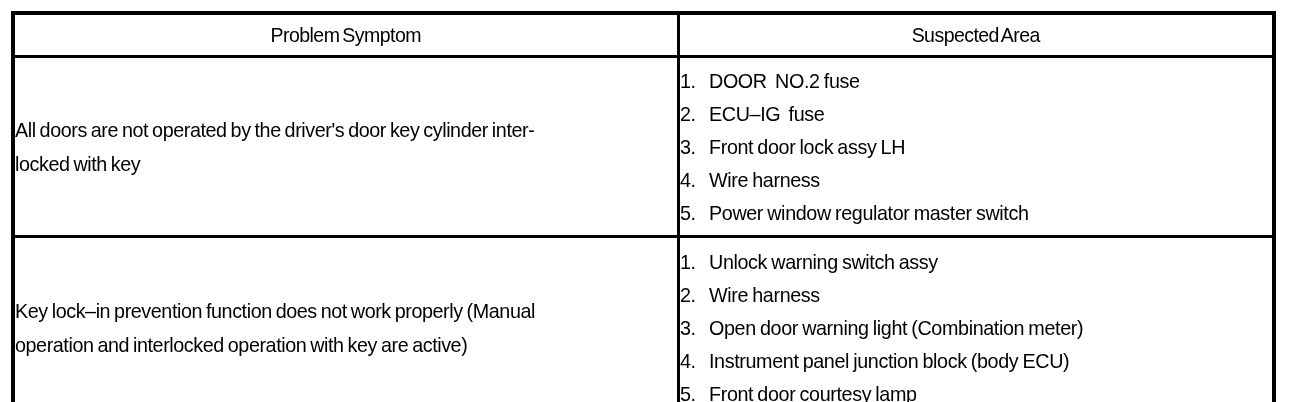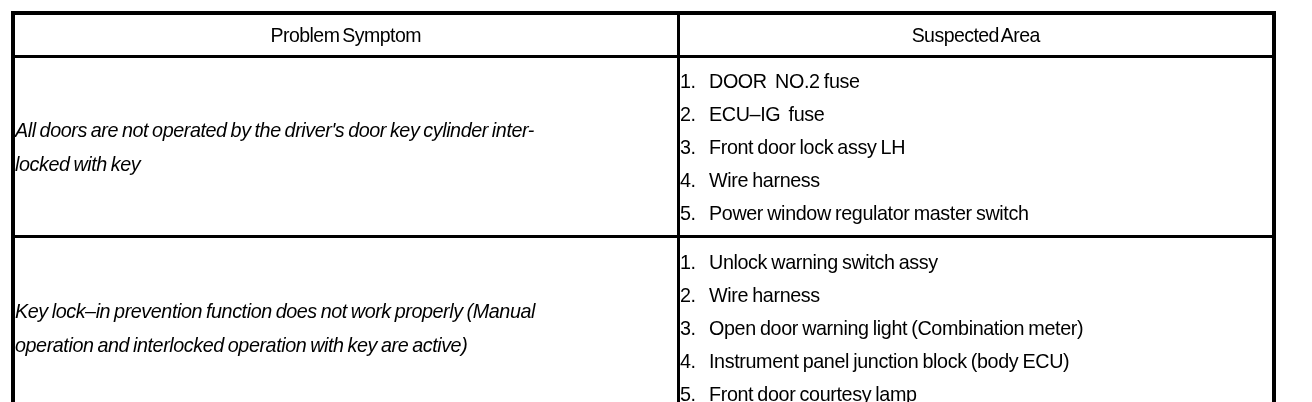--- a/index.html
+++ b/index.html
@@ -58,21 +58,20 @@
     transform: scaleX(0.93);
   }
   .head-label {
     display: inline-block;
     word-spacing: -2px;
   }
 
   
   .symptom-cell {
     padding: 0 16px 0 14px;
-    font-style: italic;
   }
   .symptom-text {
     font-size: 21px;
     line-height: 34px;
     letter-spacing: -0.45px;
     word-spacing: -1.2px;
     transform: scaleX(0.94);
     transform-origin: left center;
     white-space: pre-line;
   }

